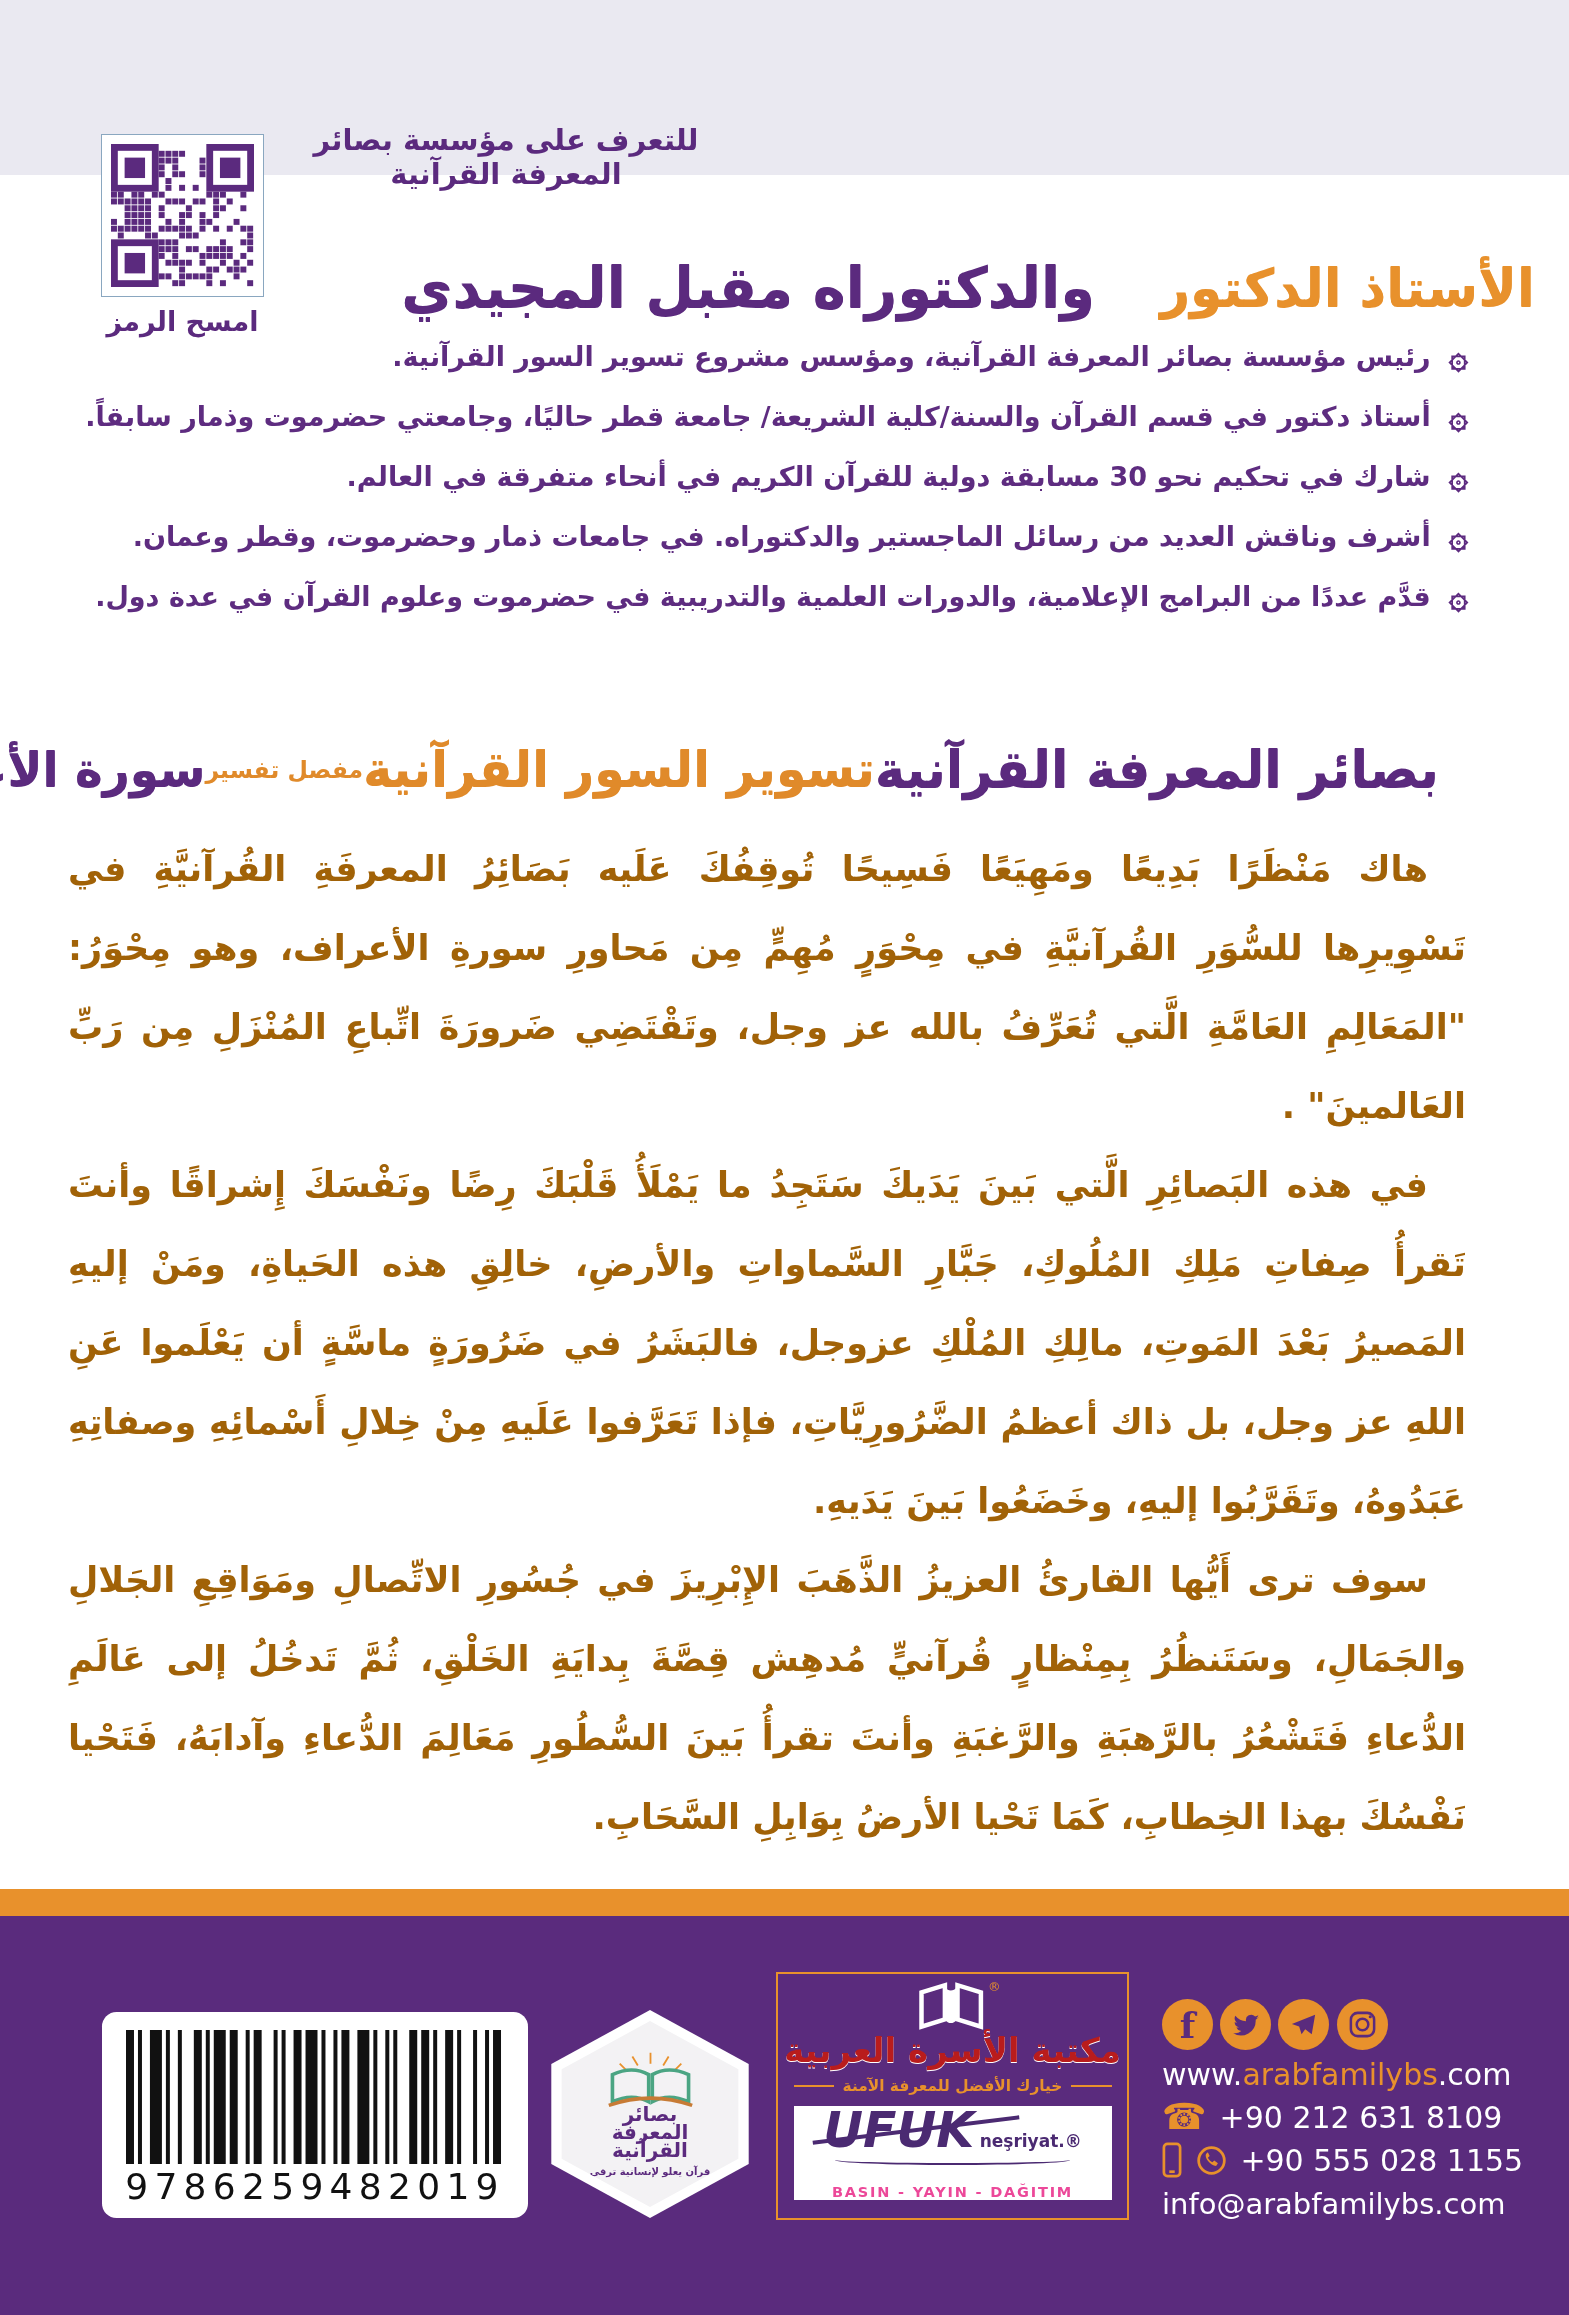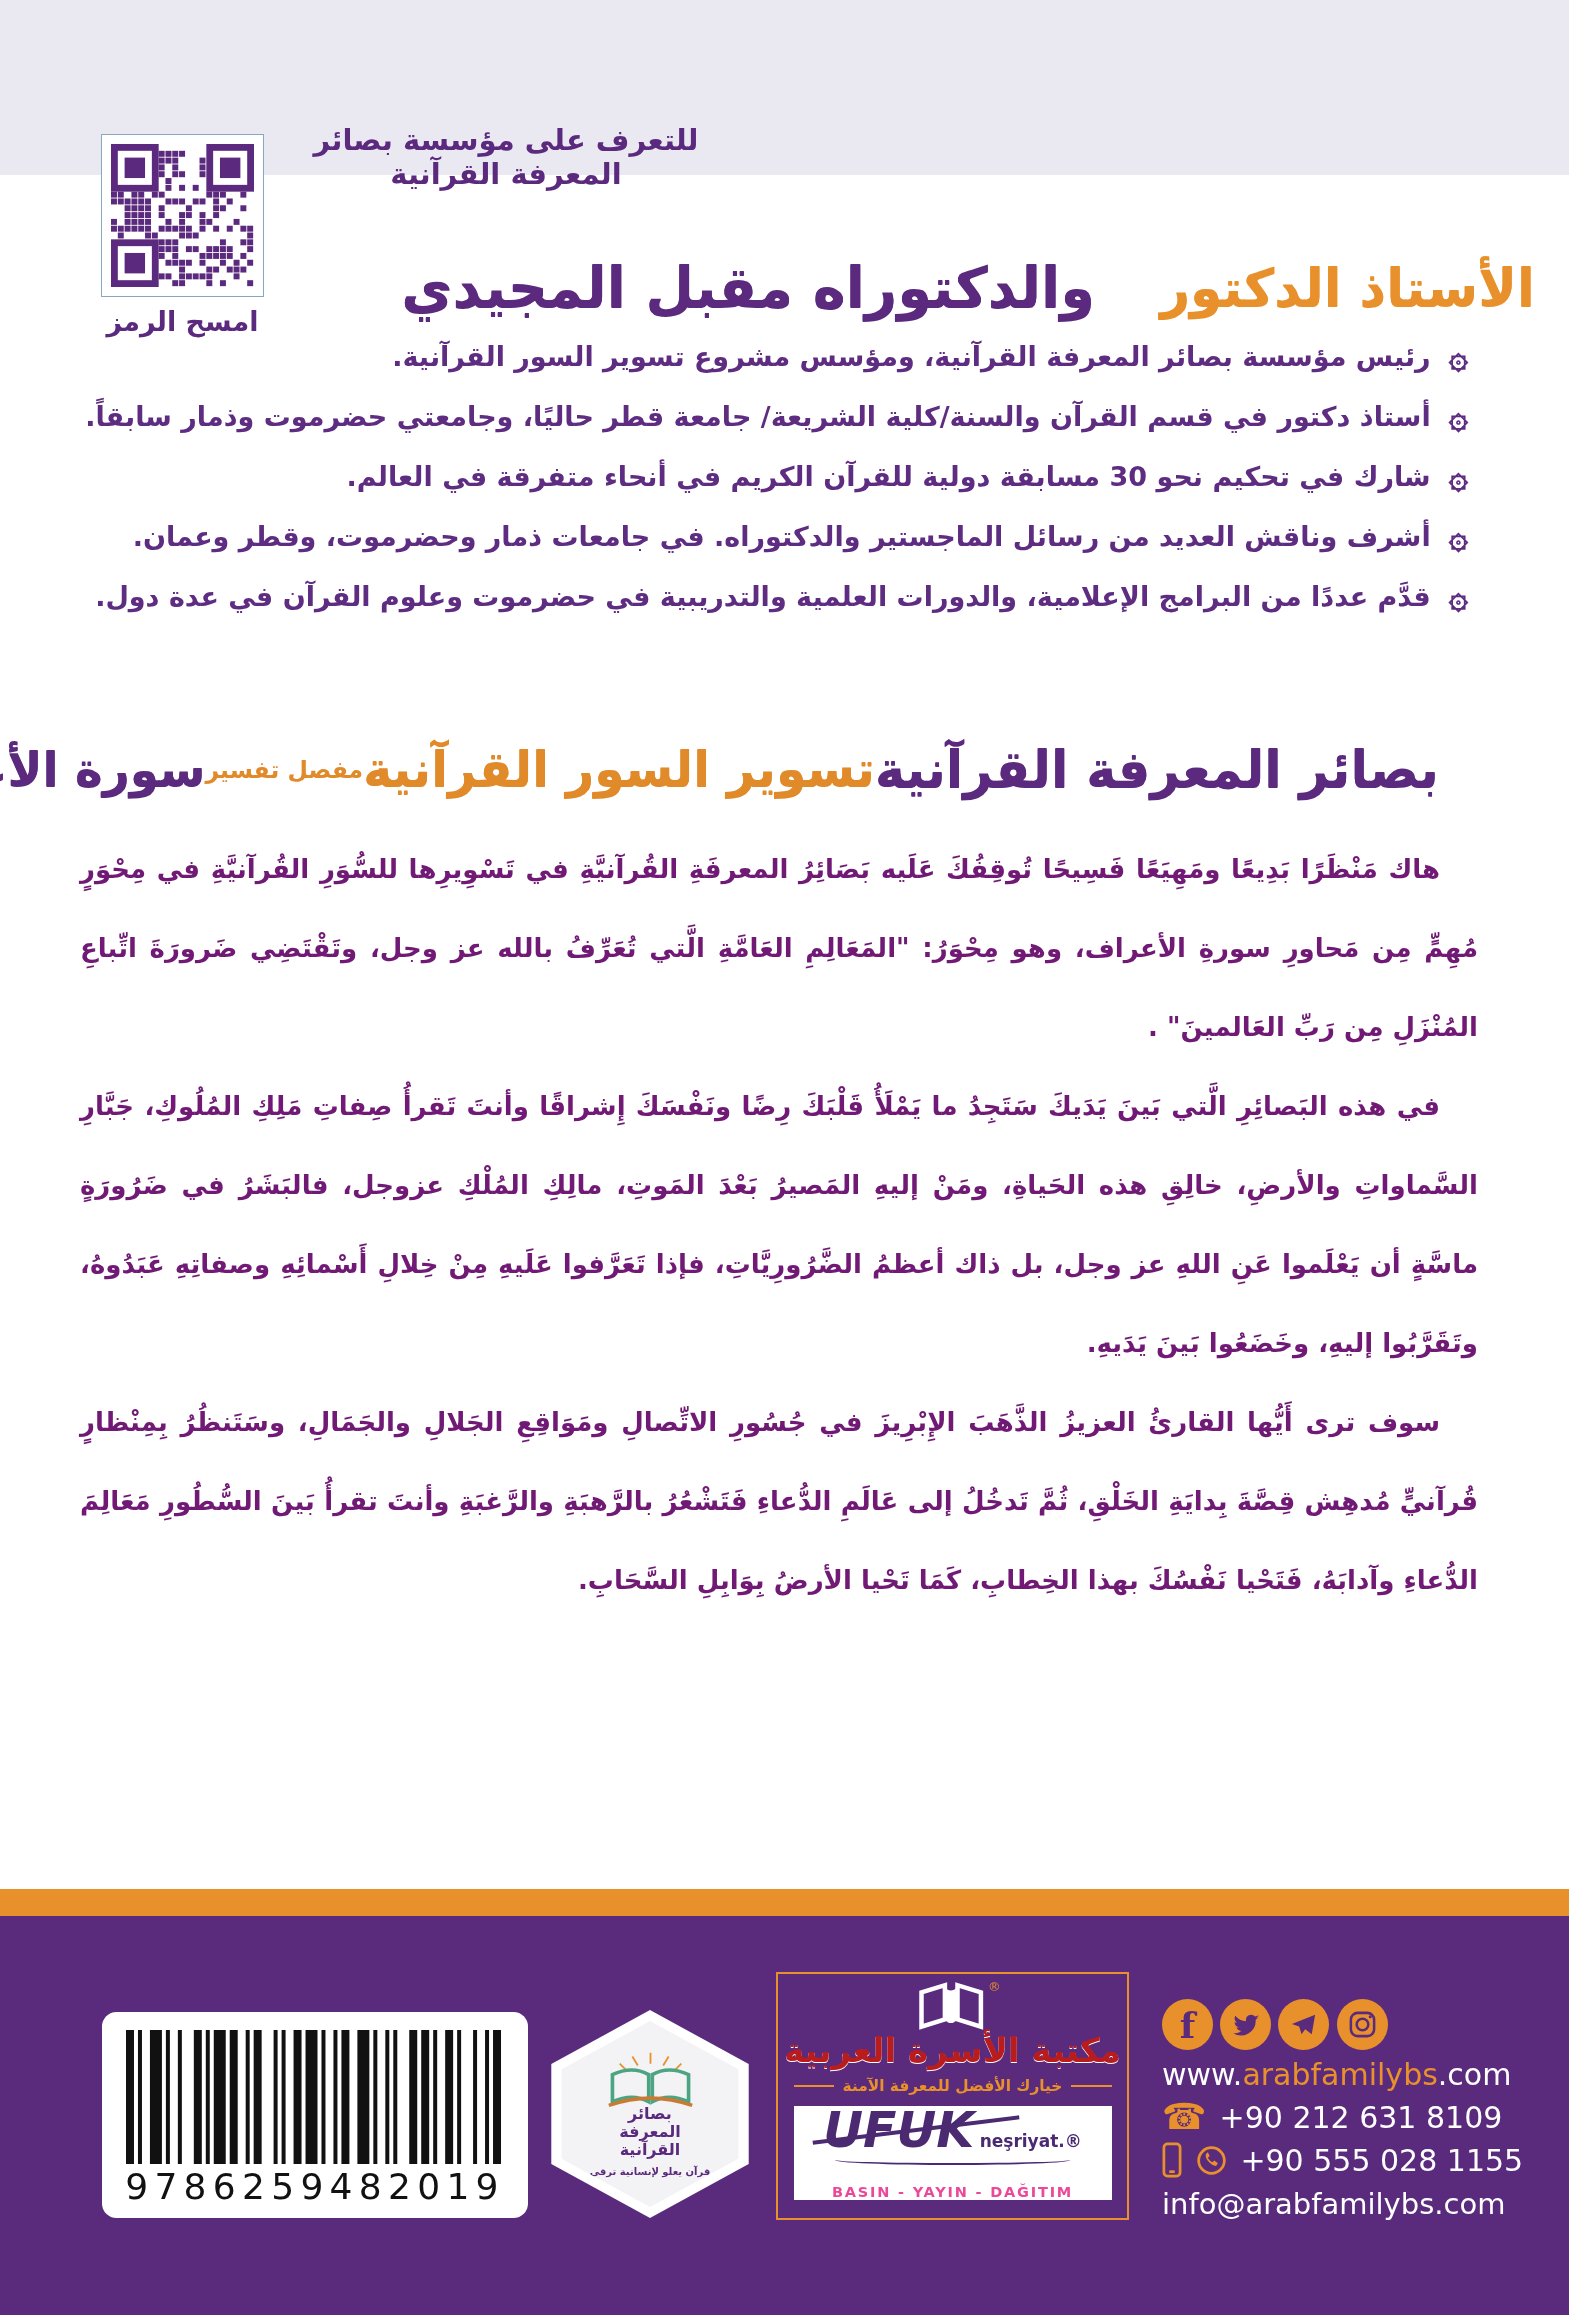--- a/index.html
+++ b/index.html
@@ -32,42 +32,42 @@
 
   
   .titles{position:absolute;top:713px;left:127px;width:1312px;height:113px;display:flex;
           direction:rtl;align-items:center;justify-content:space-between;white-space:nowrap;}
   .t-big-purple{color:#5B2A7E;font-size:51px;font-weight:bold;text-shadow:0 0.9px 0 #5B2A7E;}
   .t-big-orange{color:#E08A2A;font-size:49px;font-weight:bold;text-shadow:0 0.9px 0 #E08A2A;}
   .t-small-orange{color:#E08A2A;font-size:23.5px;font-weight:bold;}
   .t-surah{color:#5B2A7E;font-size:47px;font-weight:bold;text-shadow:0 0.9px 0 #5B2A7E;}
 
   
-  .body-text{position:absolute;top:830px;left:80px;width:1398px;direction:rtl;
-             text-align:justify;color:#701a75;font-size:26px;font-weight:bold;line-height:79px;}
+  .body-text{position:absolute;top:830px;left:68px;width:1398px;direction:rtl;
+             text-align:justify;color:#a16207;font-size:35px;font-weight:bold;line-height:79px;}
   .body-text p{margin:0;text-indent:38px;}
 
   
   .strip{position:absolute;top:1889px;left:0;width:1569px;height:27px;background:#E8912C;}
   .footer{position:absolute;top:1916px;left:0;width:1569px;height:400px;background:#5A2B7D;}
 
   .barcode-card{position:absolute;top:2012px;left:102px;width:426px;height:206px;background:#fff;
                 border-radius:14.5px;box-sizing:border-box;padding:18px 23.5px 11px;display:flex;
                 flex-direction:column;align-items:center;}
   .barcode-card svg{width:100%;flex:1;}
   .barcode-digits{font-size:36px;color:#111;letter-spacing:6.3px;margin-top:1.8px;white-space:nowrap;}
 
   .badge{position:absolute;top:2010px;left:545px;width:210px;height:208px;background:#fff;
          clip-path:polygon(50% 0,97% 26%,97% 74%,50% 100%,3% 74%,3% 26%);
          display:flex;align-items:center;justify-content:center;}
   .badge-inner{width:188px;height:186px;background:#F3F2F4;
          clip-path:polygon(50% 0,97% 26%,97% 74%,50% 100%,3% 74%,3% 26%);
          display:flex;flex-direction:column;align-items:center;justify-content:center;}
   .badge-lines{position:relative;text-align:center;color:#5B2A7E;font-weight:bold;
-               font-size:16px;line-height:18px;margin-top:-3.6px;}
+               font-size:20px;line-height:18px;margin-top:-3.6px;}
   .badge-caption{color:#5B2A7E;font-size:10px;font-weight:bold;margin-top:7.2px;direction:rtl;}
 
   .publisher{position:absolute;top:1972px;left:776px;width:353px;height:248px;
              border:2.7px solid #E8912C;box-sizing:border-box;display:flex;flex-direction:column;
              align-items:center;}
   .pub-book{margin-top:3.6px;height:54px;position:relative;}
   .pub-name{color:#b91c1c;font-size:34px;font-weight:bold;direction:rtl;margin-top:-1.8px;
             text-shadow:0 0.9px 0 #fff;white-space:nowrap;}
   .pub-tagline{width:318px;display:flex;align-items:center;gap:9px;margin-top:7.2px;}
   .pub-tagline .ln{flex:1;height:1.8px;background:#E8912C;}

